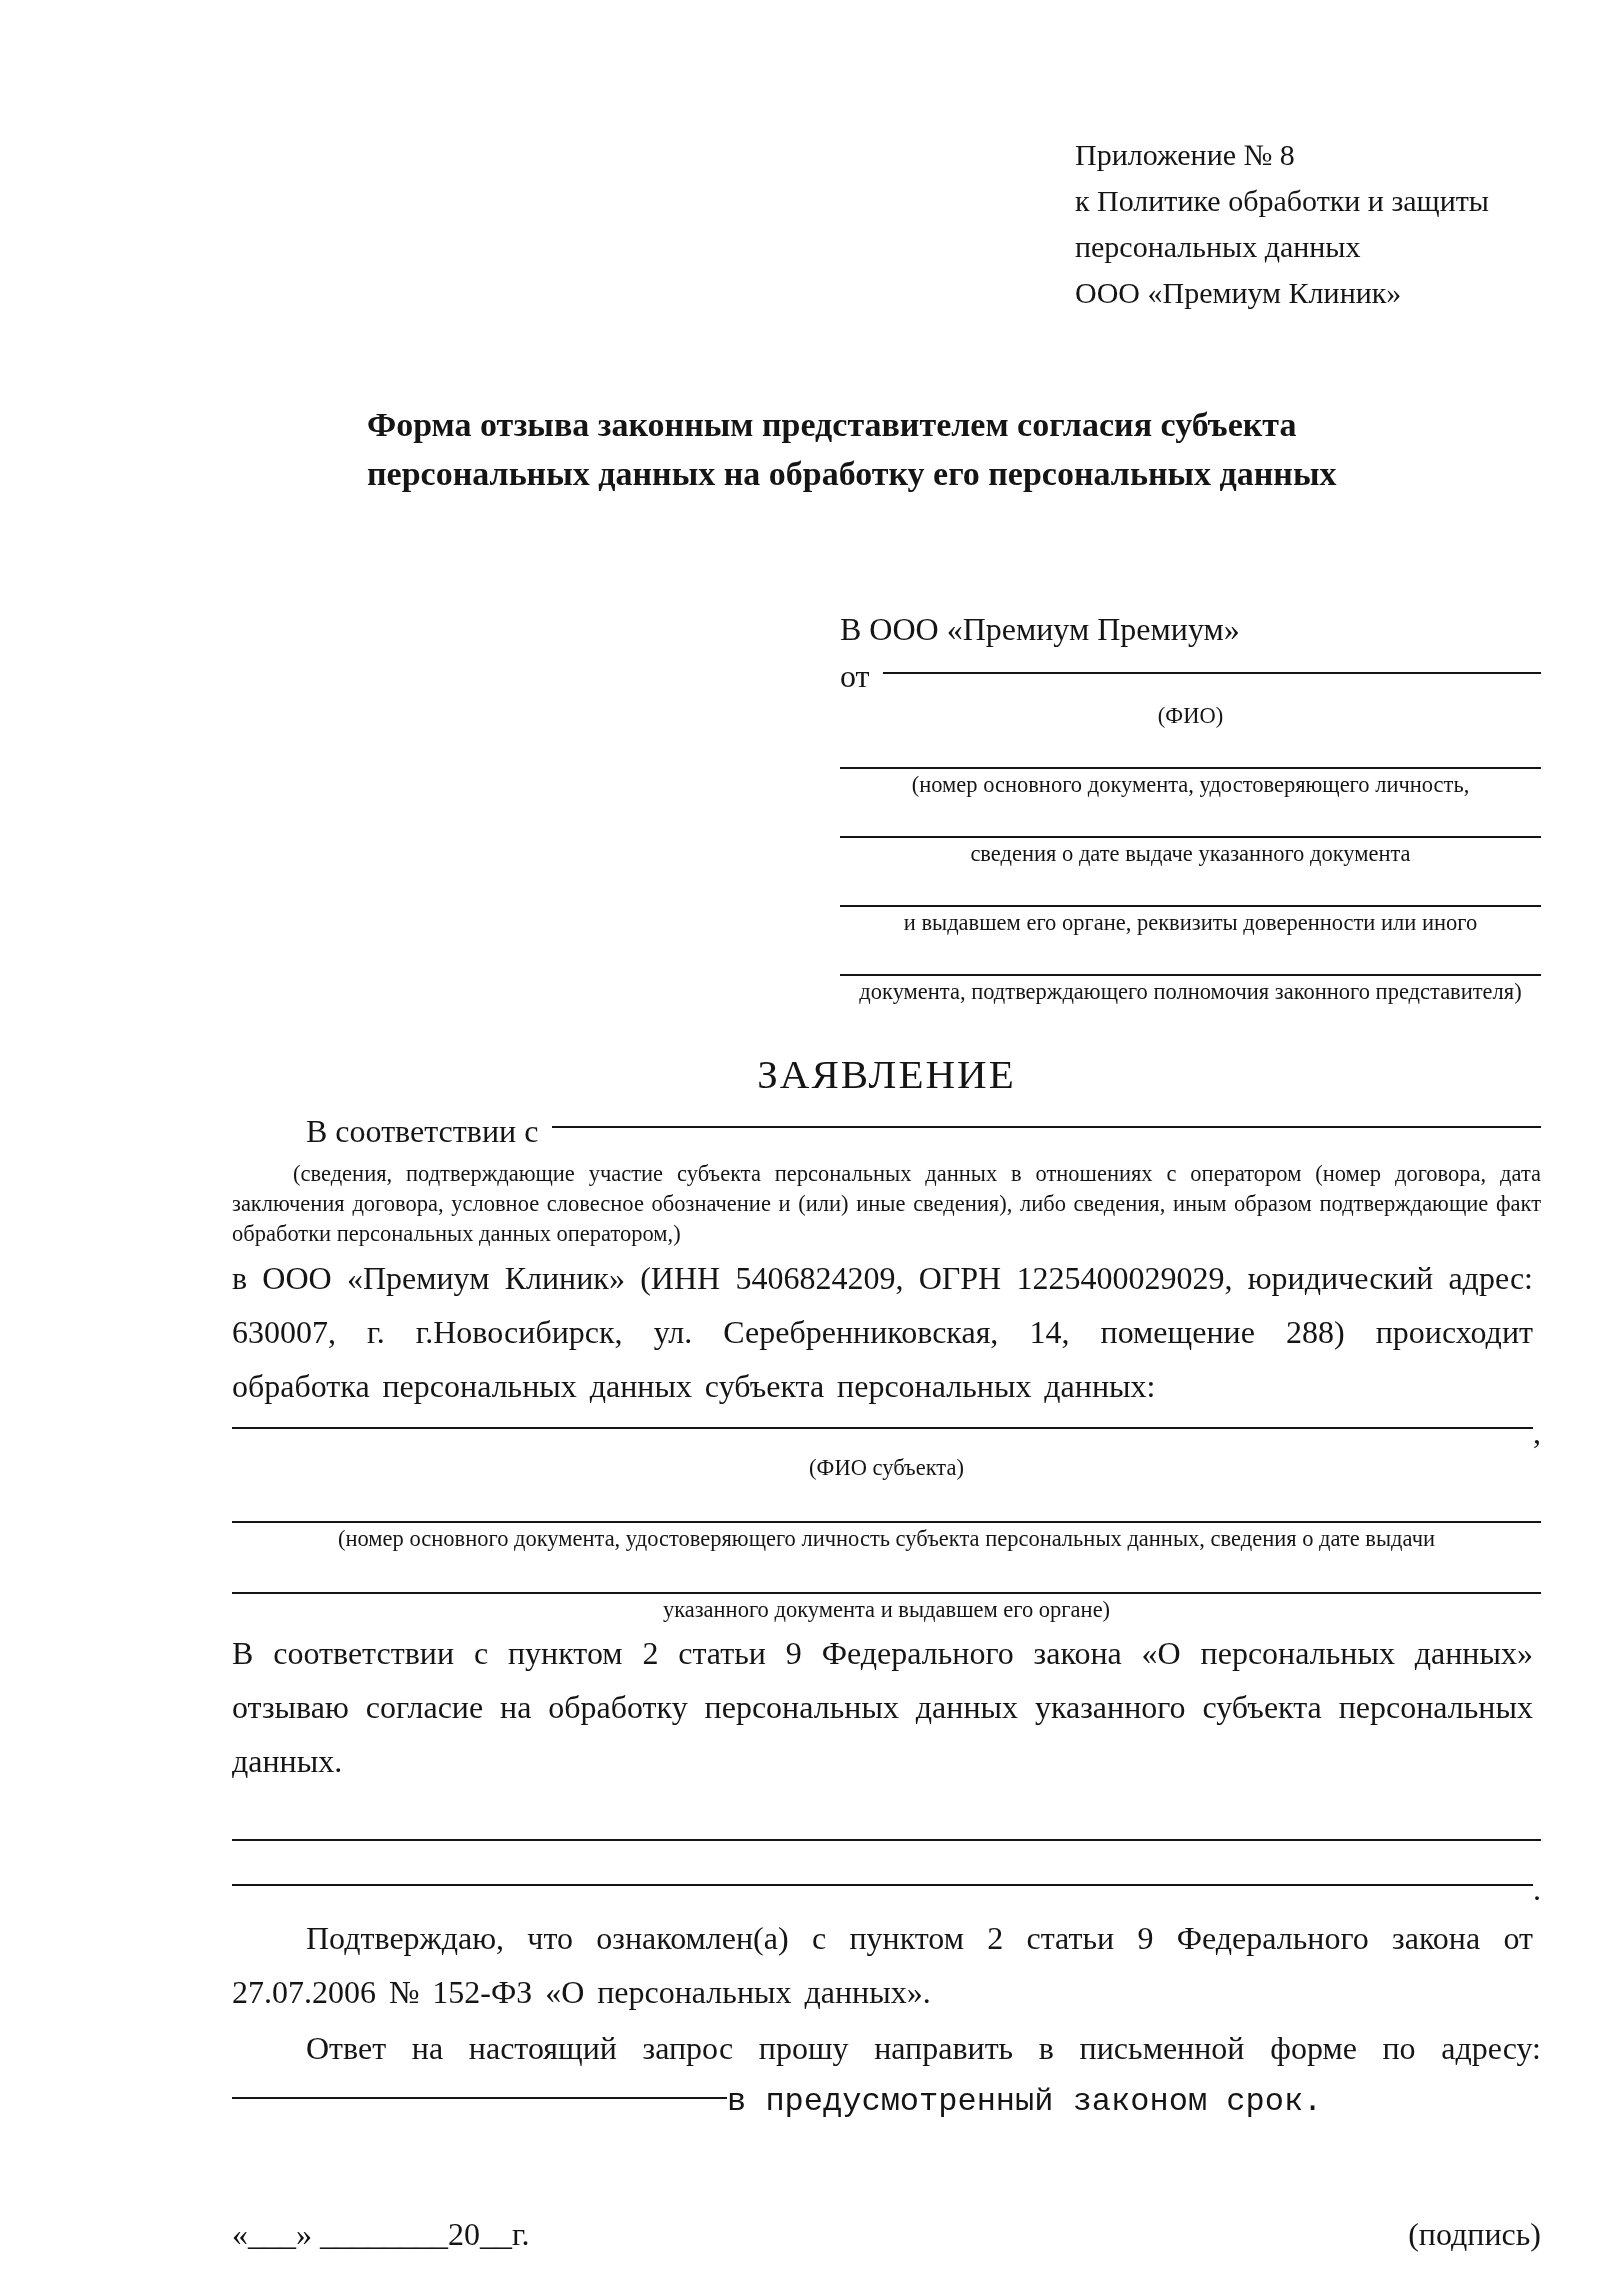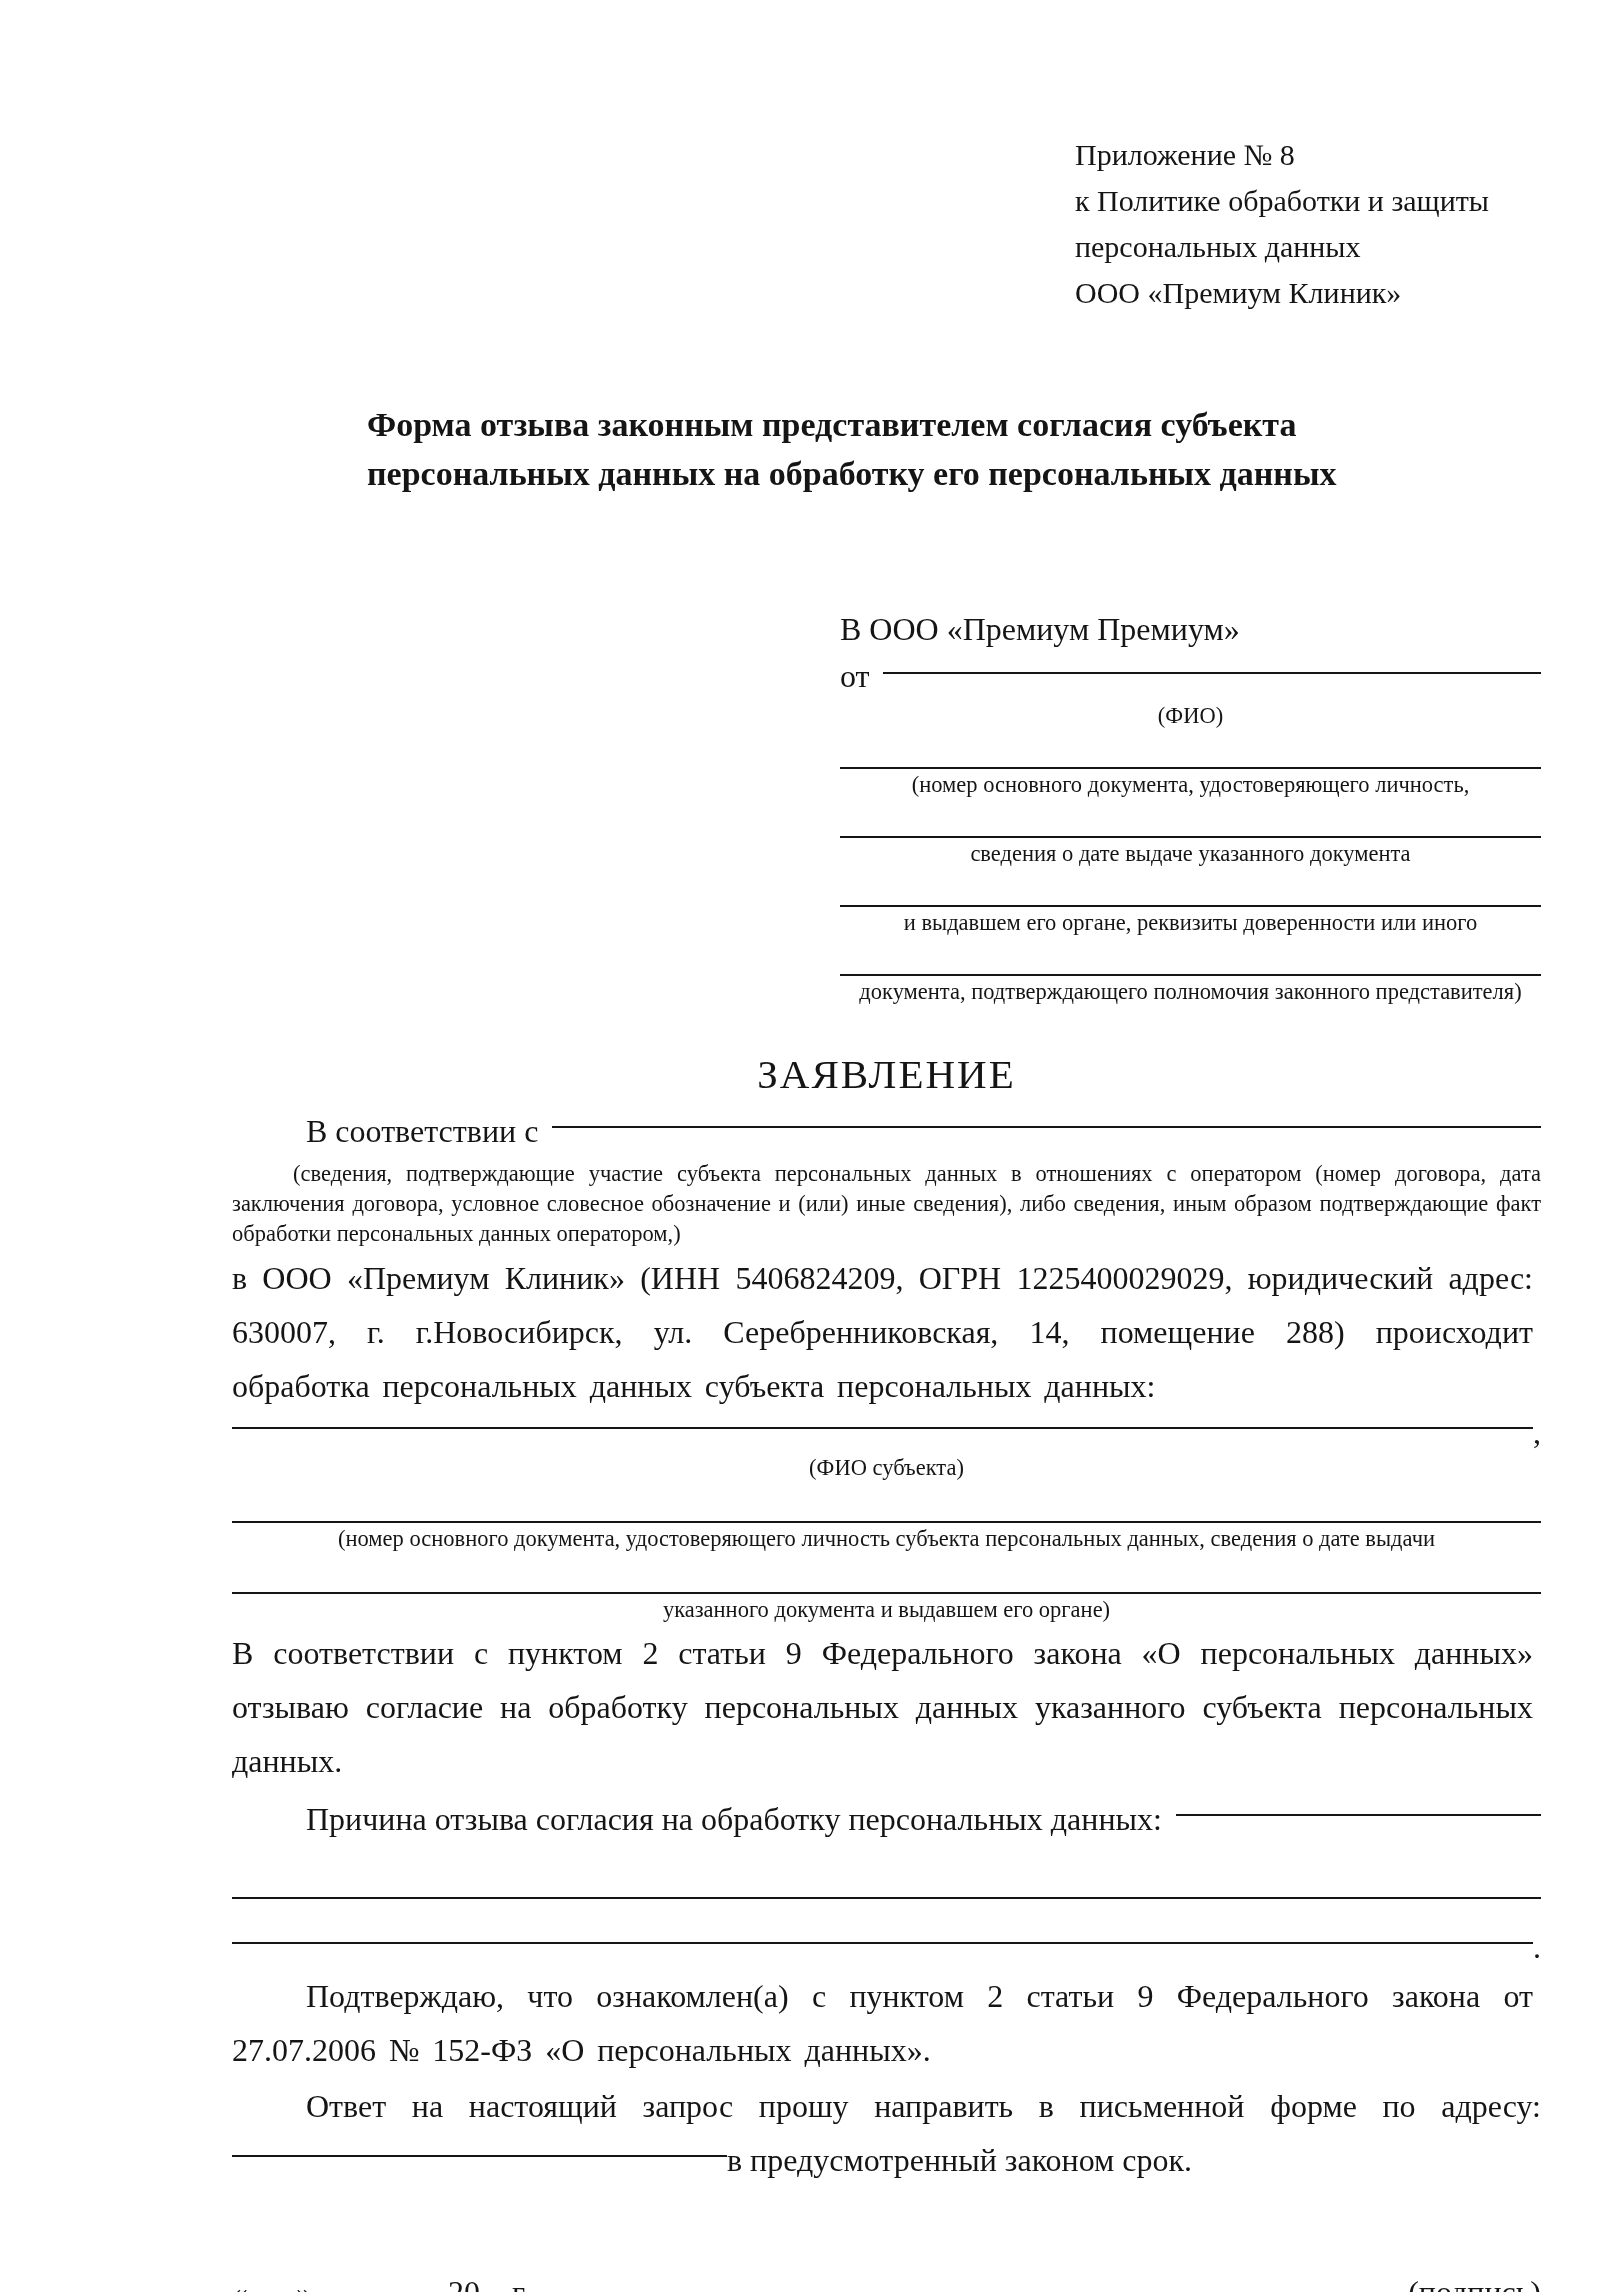--- a/index.html
+++ b/index.html
@@ -64,21 +64,21 @@
   .big-gap { margin-top:51px; }
   .period-row { margin-top:29px; }
   .reply-line1 {
     margin-top:2px;
     line-height:54px;
     text-indent:74px;
     text-align:justify;
     text-align-last:justify;
     word-spacing:3.9px;
   }
-  .reply-line2 { line-height:54px; }
+  .reply-line2 { line-height:54px;font-family:Liberation Mono, monospace; }
   .reply-rule { flex:0 0 495px; border-bottom:2px solid #151515; margin-bottom:7.8px; }
   
   .sign-row { margin-top:82px; display:flex; justify-content:space-between; align-items:flex-end; }
   .sign-right { display:flex; align-items:flex-end; }
 </style>
 </head>
 <body>
 
 <div class="page">
 
@@ -132,25 +132,20 @@
     <div class="caption">(ФИО субъекта)</div>
 
     <div class="blank-rule mid"></div>
     <div class="caption">(номер основного документа, удостоверяющего личность субъекта персональных данных, сведения о дате выдачи</div>
 
     <div class="blank-rule mid"></div>
     <div class="caption">указанного документа и выдавшем его органе)</div>
 
     <p class="par">В соответствии с пунктом 2 статьи 9 Федерального закона «О персональных данных» отзываю согласие на обработку персональных данных указанного субъекта персональных данных.</p>
 
-    <div class="flex-row reason-row">
-      <span class="indent-spacer"></span>
-      <span>Причина отзыва согласия на обработку персональных данных:</span>
-      <span class="grow-rule gap-l"></span>
-    </div>
 
     <div class="blank-rule big-gap"></div>
 
     <div class="flex-row period-row">
       <span class="grow-rule"></span>
       <span class="tail-char">.</span>
     </div>
 
     <p class="par first-indent">Подтверждаю, что ознакомлен(а) с пунктом 2 статьи 9 Федерального закона от 27.07.2006 № 152-ФЗ «О персональных данных».</p>
 

